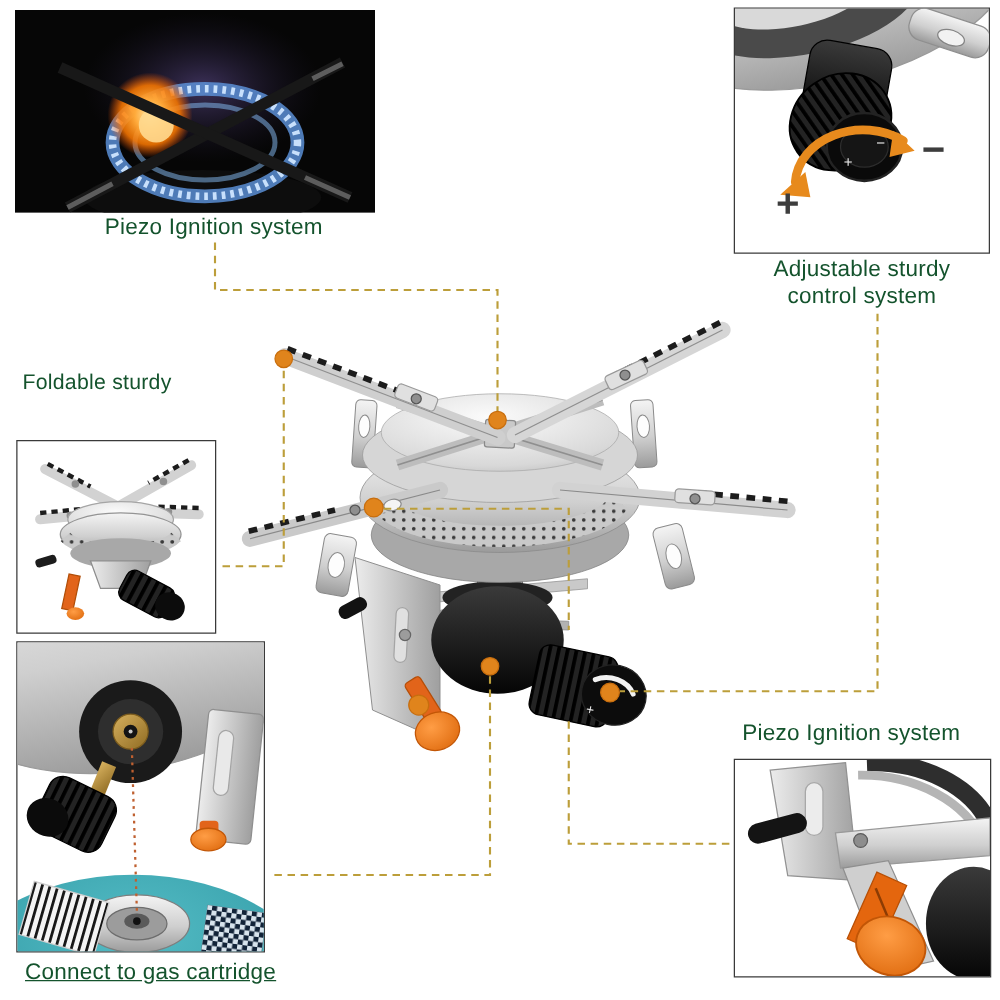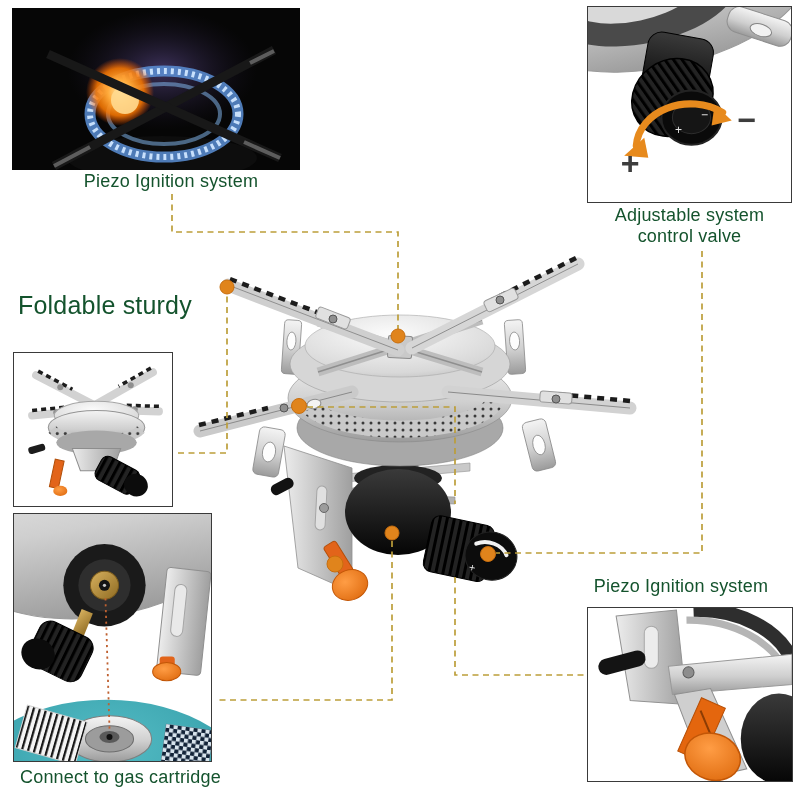--- a/index.html
+++ b/index.html
@@ -343,26 +343,26 @@
       <circle cx="392" cy="533" r="7"></circle>
       <circle cx="335" cy="564" r="8"></circle>
       <circle cx="488" cy="554" r="7.5"></circle>
     </g>
   </svg>
 
   <div class="caption center" style="left:12px;top:171px;width:318px;z-index:50;">
     <span>Piezo Ignition system</span>
   </div>
   <div class="caption center" style="left:587px;top:205px;width:205px;z-index:50;">
-    <span>Adjustable system</span>
-    <span>control valve</span>
-  </div>
-  <div class="caption" style="left:18px;top:295px;font-size:25px;z-index:50;">
+    <span>Adjustable sturdy</span>
+    <span>control system</span>
+  </div>
+  <div class="caption" style="left:18px;top:295px;font-size:17px;z-index:50;">
     <span>Foldable sturdy</span>
   </div>
-  <div class="caption" style="left:20px;top:767px;z-index:50;">
+  <div class="caption" style="left:20px;top:767px;z-index:50;text-decoration:underline;">
     <span>Connect to gas cartridge</span>
   </div>
   <div class="caption center" style="left:578px;top:576px;width:206px;z-index:50;">
     <span>Piezo Ignition system</span>
   </div>
 
 </div>
 
 </body></html>

